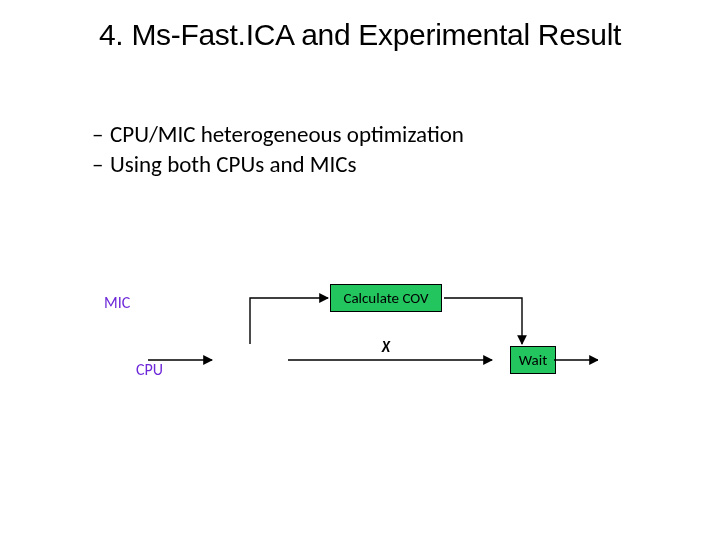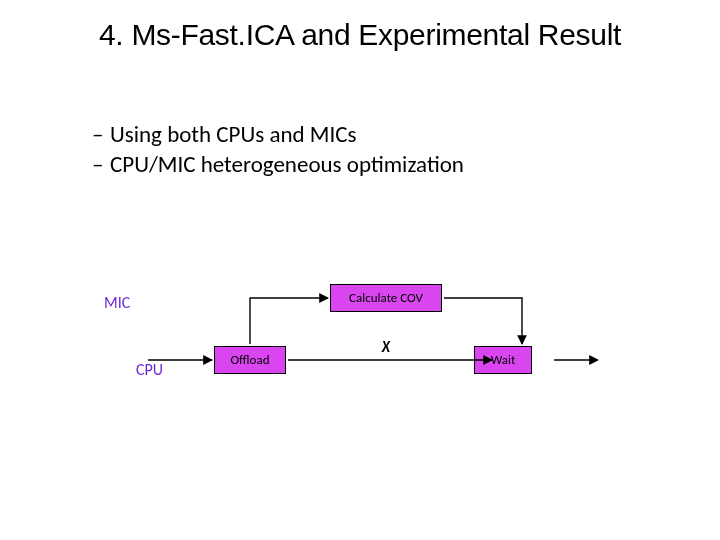--- a/index.html
+++ b/index.html
@@ -60,23 +60,23 @@
   .row-label {
     position: absolute;
     font-family: Calibri, Arial, sans-serif;
     font-size: 16px;
     color: #6d28d9;
     left: 6px;
   }
   .box {
     position: absolute;
     border: 1px solid #000;
-    background: #d946ef;
+    background: #22c55e;
     font-family: Calibri, Arial, sans-serif;
-    font-size: 13px;
+    font-size: 15px;
     display: flex;
     align-items: center;
     justify-content: center;
     text-align: center;
     line-height: 1.1;
     padding: 2px 4px;
     box-sizing: border-box;
   }
   .xlabel {
     position: absolute;
@@ -97,35 +97,34 @@
 </style>
 </head>
 <body>
 
 <div class="slide">
 
   <div class="title">4.  Ms-Fast.ICA and Experimental Result</div>
 
   <div class="body">
     <div class="bullet-l2">
-      <span class="dash">–</span><span>Using both CPUs and MICs</span>
+      <span class="dash">–</span><span>CPU/MIC heterogeneous optimization</span>
     </div>
     <div class="bullet-l2">
-      <span class="dash">–</span><span>CPU/MIC heterogeneous optimization</span>
+      <span class="dash">–</span><span>Using both CPUs and MICs</span>
     </div>
   </div>
 
   <div class="diagram">
 
     <div class="row-label" style="top:15px;">MIC</div>
     <div class="row-label" style="top:82px;margin-left:32px;">CPU</div>
 
     <div class="box" style="left:232px; top:6px;  width:112px; height:28px;">Calculate COV</div>
-    <div class="box" style="left:116px; top:68px; width:72px;  height:28px;">Offload</div>
-    <div class="box" style="left:376px; top:68px; width:58px;  height:28px;">Wait</div>
+    <div class="box" style="left:412px; top:68px; width:46px;  height:28px;">Wait</div>
 
     <div class="xlabel xlabel-it" style="left:268px; top:60px; width:40px;">X</div>
 
     <svg class="arrows">
       <defs>
         <marker id="ah" viewBox="0 0 10 10" refX="9" refY="5" markerWidth="7" markerHeight="7" orient="auto-start-reverse">
           <path d="M 0 0 L 10 5 L 0 10 z" fill="#000"></path>
         </marker>
       </defs>
 

